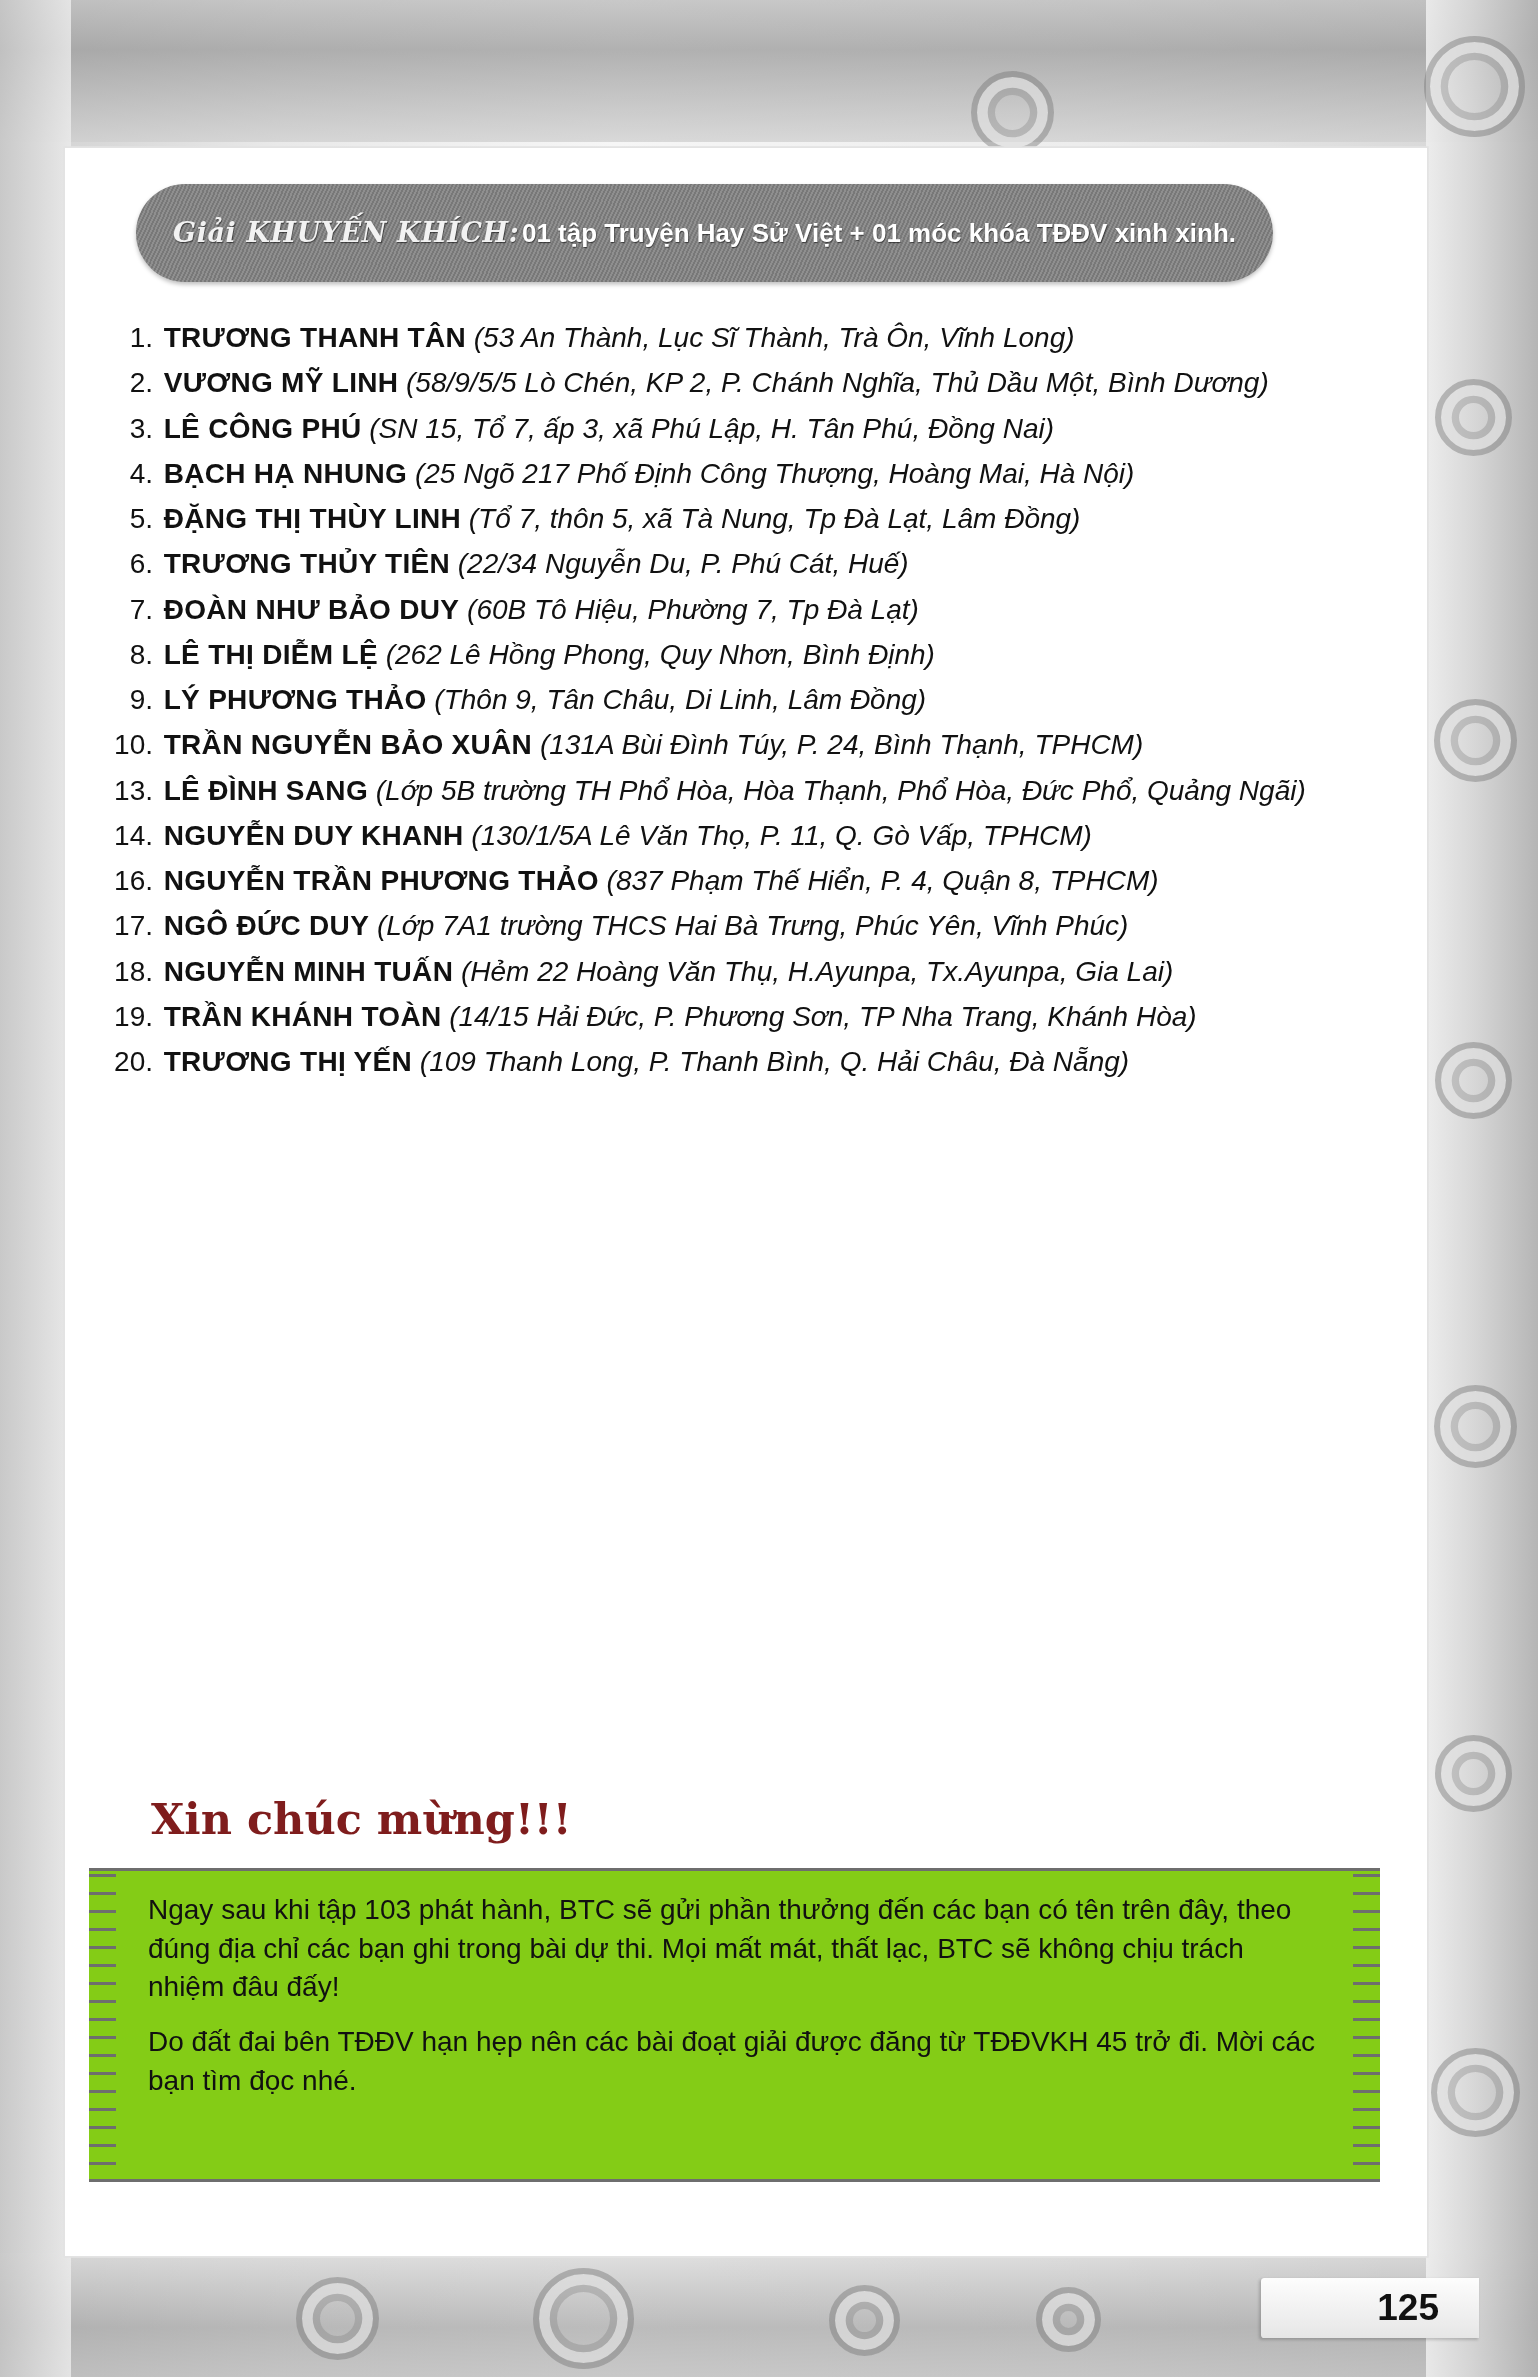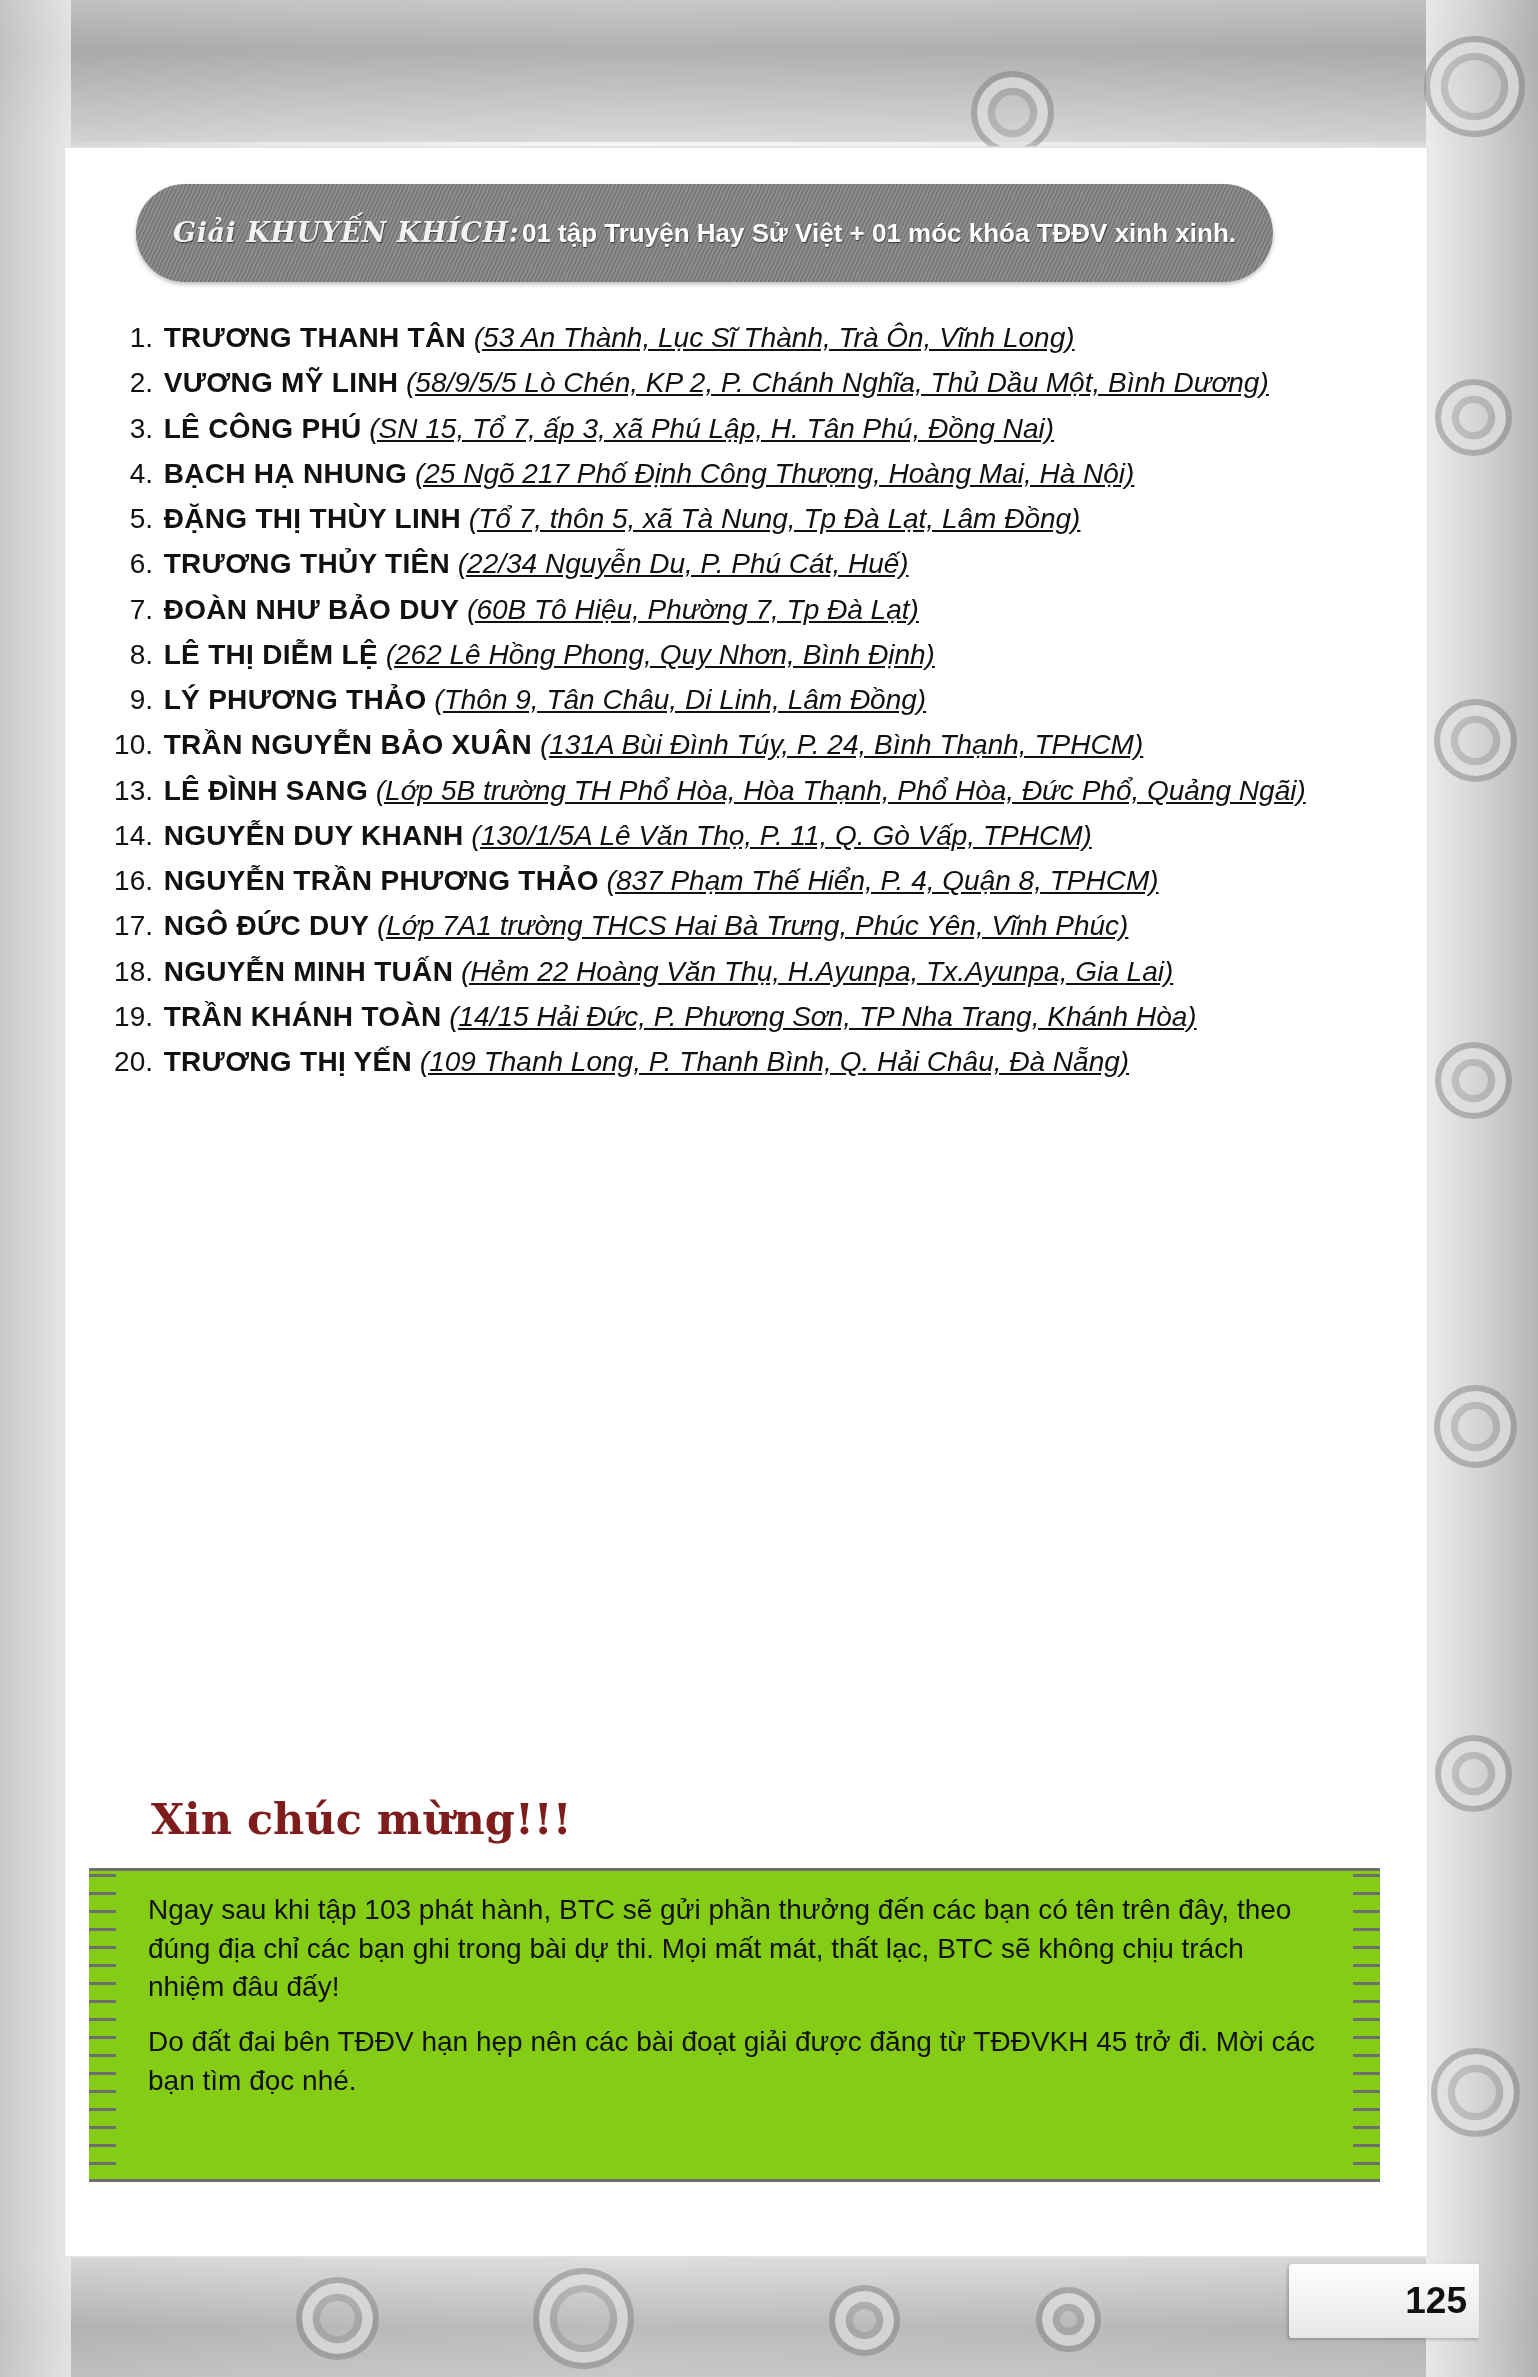--- a/index.html
+++ b/index.html
@@ -147,21 +147,20 @@
     font-size: 28px;
     line-height: 1.32;
     color: #111;
   }
   .winner-name {
     font-weight: bold;
     letter-spacing: 0.3px;
   }
   .winner-addr {
     font-style: italic;
-    text-decoration: underline;
   }
 
   
   .congrats {
     position: absolute;
     left: 151px;
     top: 1794px;
     font-family: "DejaVu Serif", serif;
     font-weight: bold;
     font-size: 43px;
@@ -207,27 +206,27 @@
     color: #111;
   }
   .note p:last-child { margin-bottom: 0; }
 
   
   .page-number-plate {
     position: absolute;
     right: 59px;
     bottom: 39px;
     min-width: 178px;
-    height: 74px;
+    height: 60px;
     background: linear-gradient(180deg,#fdfdfd,#e6e6e6);
     border-radius: 3.6px 0 0 3.6px;
     display: flex;
     align-items: center;
     justify-content: flex-end;
-    padding-right: 12px;
+    padding-right: 40px;
     box-shadow: -1.2px 1.2px 3px rgba(0,0,0,.18);
     text-align: right;
   }
   .page-number {
     font-size: 37px;
     font-weight: bold;
     color: #111;
   }
 </style>
 </head>

